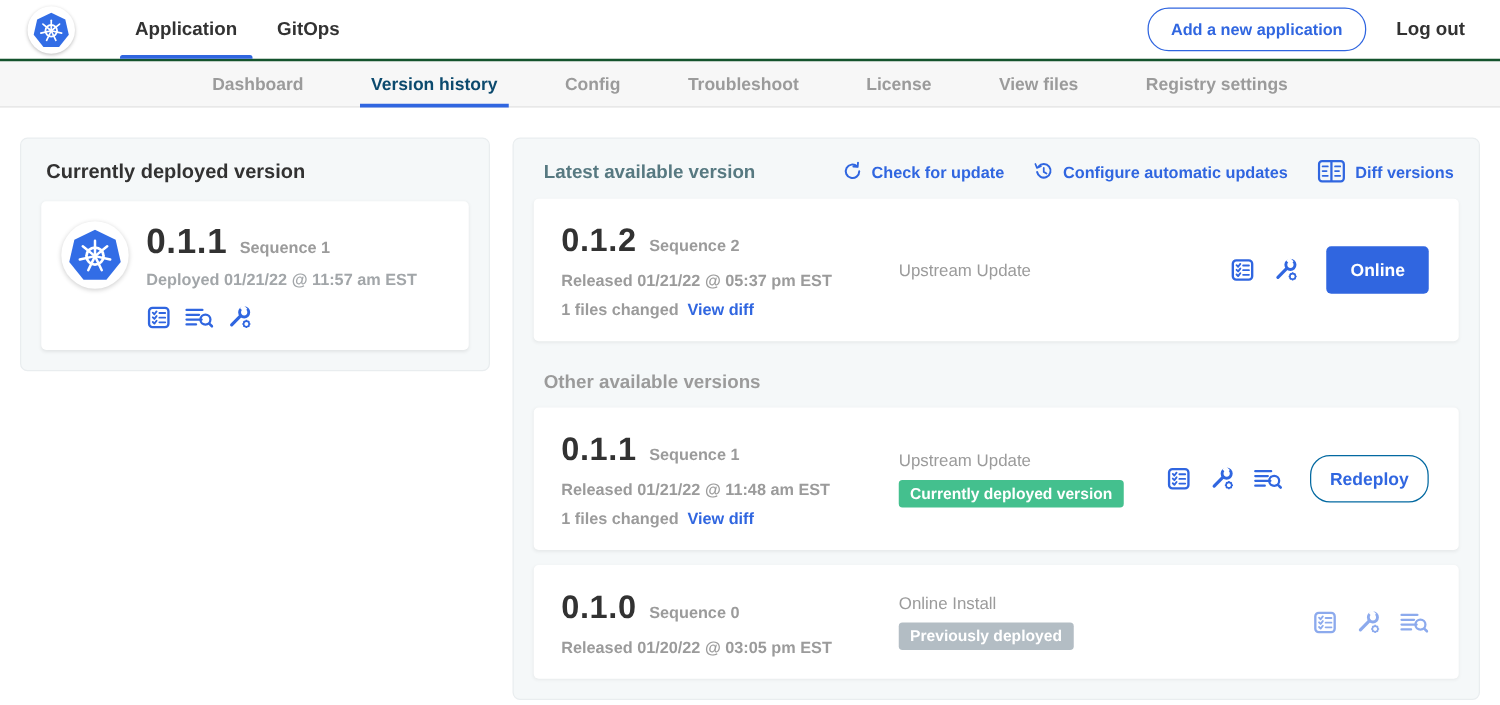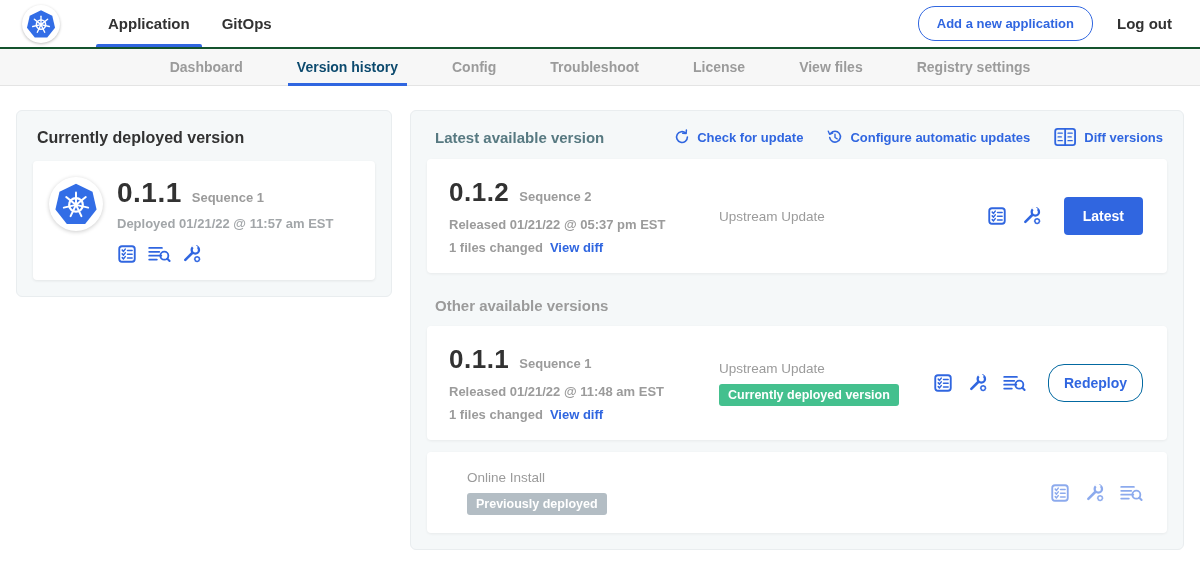--- a/index.html
+++ b/index.html
@@ -296,21 +296,21 @@
             <line x1="13.6" y1="10.7" x2="13.6" y2="11.9"></line>
               <line x1="13.6" y1="15.3" x2="13.6" y2="16.5"></line>
             <line x1="10.7" y1="13.6" x2="11.9" y2="13.6"></line>
               <line x1="15.3" y1="13.6" x2="16.5" y2="13.6"></line>
             <line x1="11.6" y1="11.6" x2="12.4" y2="12.4"></line>
               <line x1="14.8" y1="14.8" x2="15.6" y2="15.6"></line>
             <line x1="15.6" y1="11.6" x2="14.8" y2="12.4"></line>
               <line x1="12.4" y1="14.8" x2="11.6" y2="15.6"></line>
           </g>
         </svg>
-        <button class="btn-primary">Latest</button>
+        <button class="btn-primary">Online</button>
       </div>
     </article>
 
     <h4 class="other-title">Other available versions</h4>
 
     <article class="version-card">
       <div class="v-left">
         <div class="ver-line">
           <span class="ver-md">0.1.1</span>
           <span class="seq">Sequence 1</span>
@@ -361,20 +361,27 @@
               <line x1="1" y1="12.6" x2="7.3" y2="12.6"></line>
           </g>
           <circle cx="13.5" cy="9.4" r="3.3" fill="none" stroke="currentColor" stroke-width="1.5"></circle>
           <line x1="16" y1="12" x2="17.8" y2="13.8" stroke="currentColor" stroke-width="1.7" stroke-linecap="round"></line>
         </svg>
         <button class="btn-outline">Redeploy</button>
       </div>
     </article>
 
     <article class="version-card">
+      <div class="v-left">
+        <div class="ver-line">
+          <span class="ver-md">0.1.0</span>
+          <span class="seq">Sequence 0</span>
+        </div>
+        <div class="released">Released 01/20/22 @ 03:05 pm EST</div>
+      </div>
       <div class="v-mid">
         <div class="source">Online Install</div>
         <span class="badge gray">Previously deployed</span>
       </div>
       <div class="v-right faded">
         <svg class="ic" viewBox="0 0 16 16">
           <rect x="1.8" y="1.8" width="12.4" height="12.4" rx="2.2" fill="none" stroke="currentColor" stroke-width="1.5"></rect>
           <g fill="none" stroke="currentColor" stroke-width="1.2" stroke-linecap="round" stroke-linejoin="round">
             <path d="M4.2 4.9l1 1 1.4-1.8"></path>
               <line x1="8.4" y1="5.1" x2="12.1" y2="5.1"></line>

